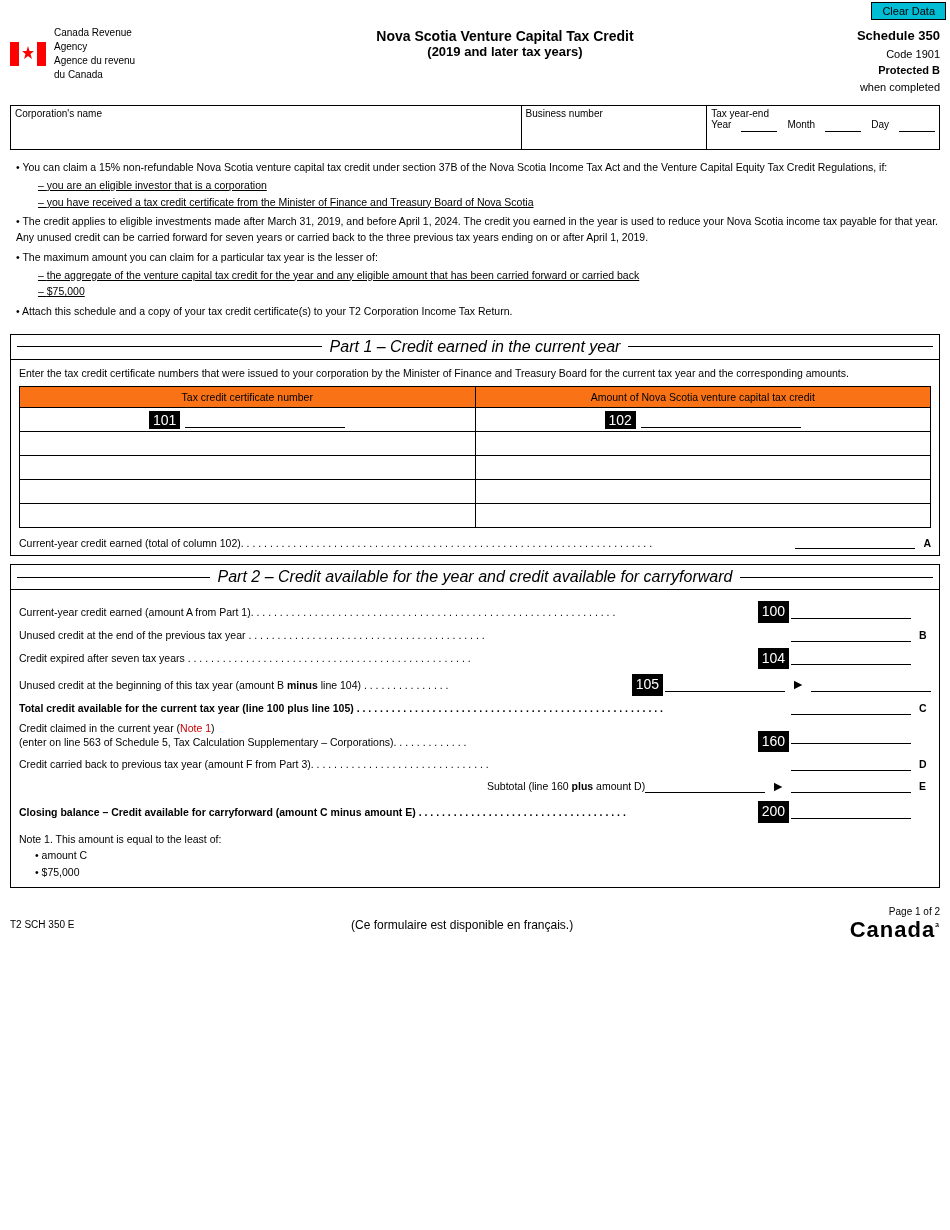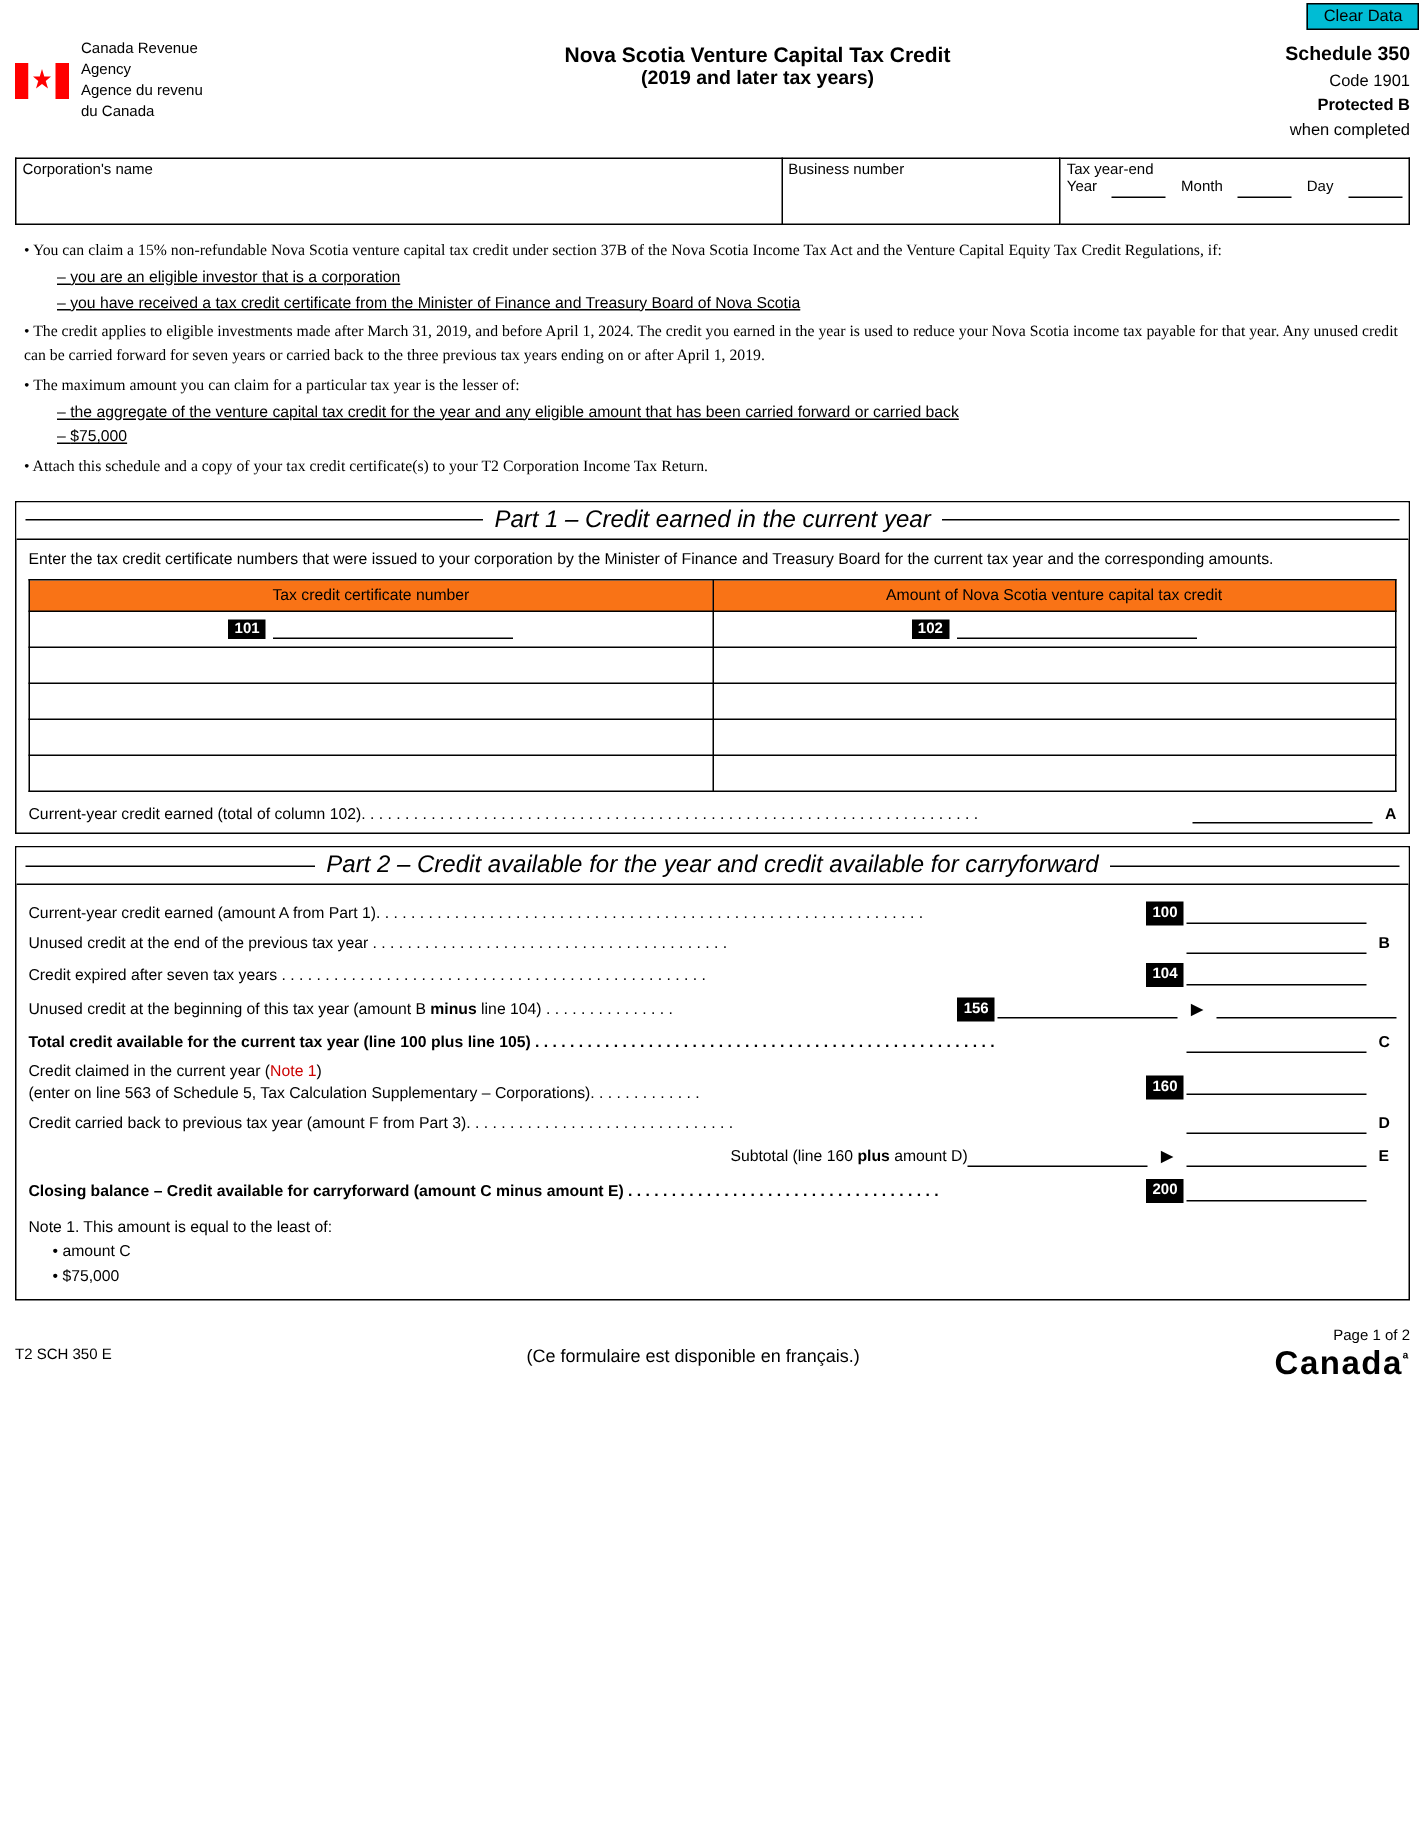--- a/index.html
+++ b/index.html
@@ -102,21 +102,20 @@
       font-size: 11px;
     }
     .instructions {
       padding: 4px 10px;
       font-size: 10.5px;
       line-height: 1.5;
     }
     .instructions .bullet-item {
       margin-left: 6px;
       margin-bottom: 2px;
-      font-family: Liberation Serif, serif;
     }
     .instructions .dash-item {
       margin-left: 28px;
       margin-bottom: 1px;
       text-decoration: underline;
     }
     .dash-item::before {
       content: "– ";
     }
     .bullet-item::before {
@@ -169,22 +168,22 @@
     }
     .cert-table td {
       border: 1px solid #000;
       padding: 2px 4px;
       height: 24px;
     }
     .field-box {
       display: inline-block;
       background: #000;
       color: #fff;
-      font-size: 10px;
-      font-weight: bold;
+      font-size: 14px;
+      font-weight: normal;
       padding: 1px 4px;
       margin-right: 2px;
     }
     .cert-table .field-cell {
       text-align: center;
       vertical-align: middle;
     }
     .total-row {
       display: flex;
       align-items: center;
@@ -430,21 +429,21 @@
 
     <div class="field-row" style="margin-bottom:3px;">
       <span class="row-label">Credit expired after seven tax years . . . . . . . . . . . . . . . . . . . . . . . . . . . . . . . . . . . . . . . . . . . . . . . . .</span>
       <span class="field-box">104</span>
       <input type="text" class="input-field" style="">
       <span class="row-letter"></span>
     </div>
 
     <div class="field-row" style="margin-bottom:3px;">
       <span class="row-label">Unused credit at the beginning of this tax year (amount B <strong>minus</strong> line 104)  . . . . . . . . . . . . . . .</span>
-      <span class="field-box">156</span>
+      <span class="field-box">105</span>
       <input type="text" class="input-field" style="">
       <span class="row-arrow"><span class="arrow-symbol">►</span></span>
       <input type="text" class="input-field" style="">
     </div>
 
     <div class="field-row" style="margin-bottom:3px;">
       <span class="row-label bold-label"><strong>Total credit available for the current tax year</strong> (line 100 <strong>plus</strong> line 105)  . . . . . . . . . . . . . . . . . . . . . . . . . . . . . . . . . . . . . . . . . . . . . . . . . . . . .</span>
       <input type="text" class="input-field" style="">
       <span class="row-letter" style="font-weight:bold;">C</span>
     </div>

